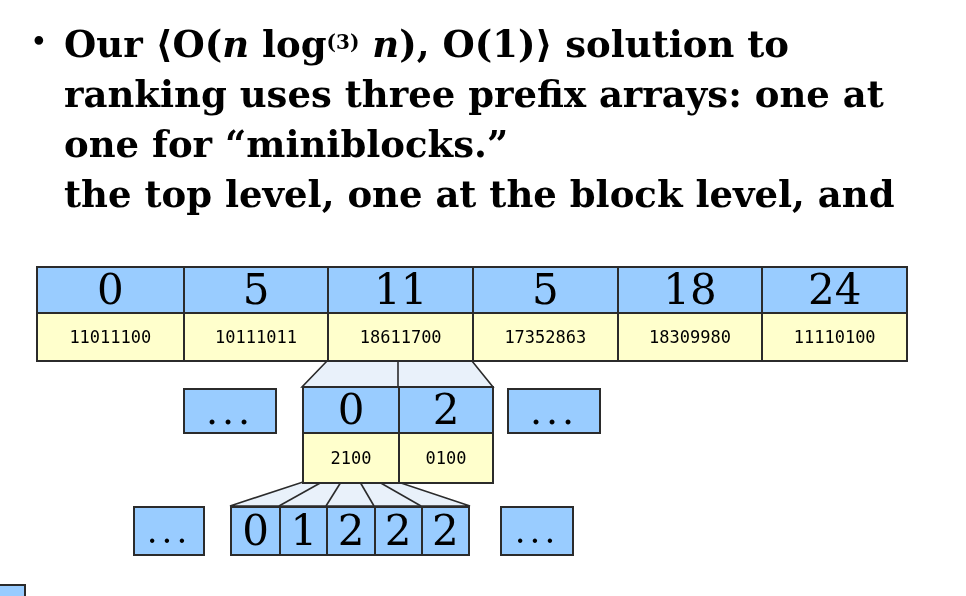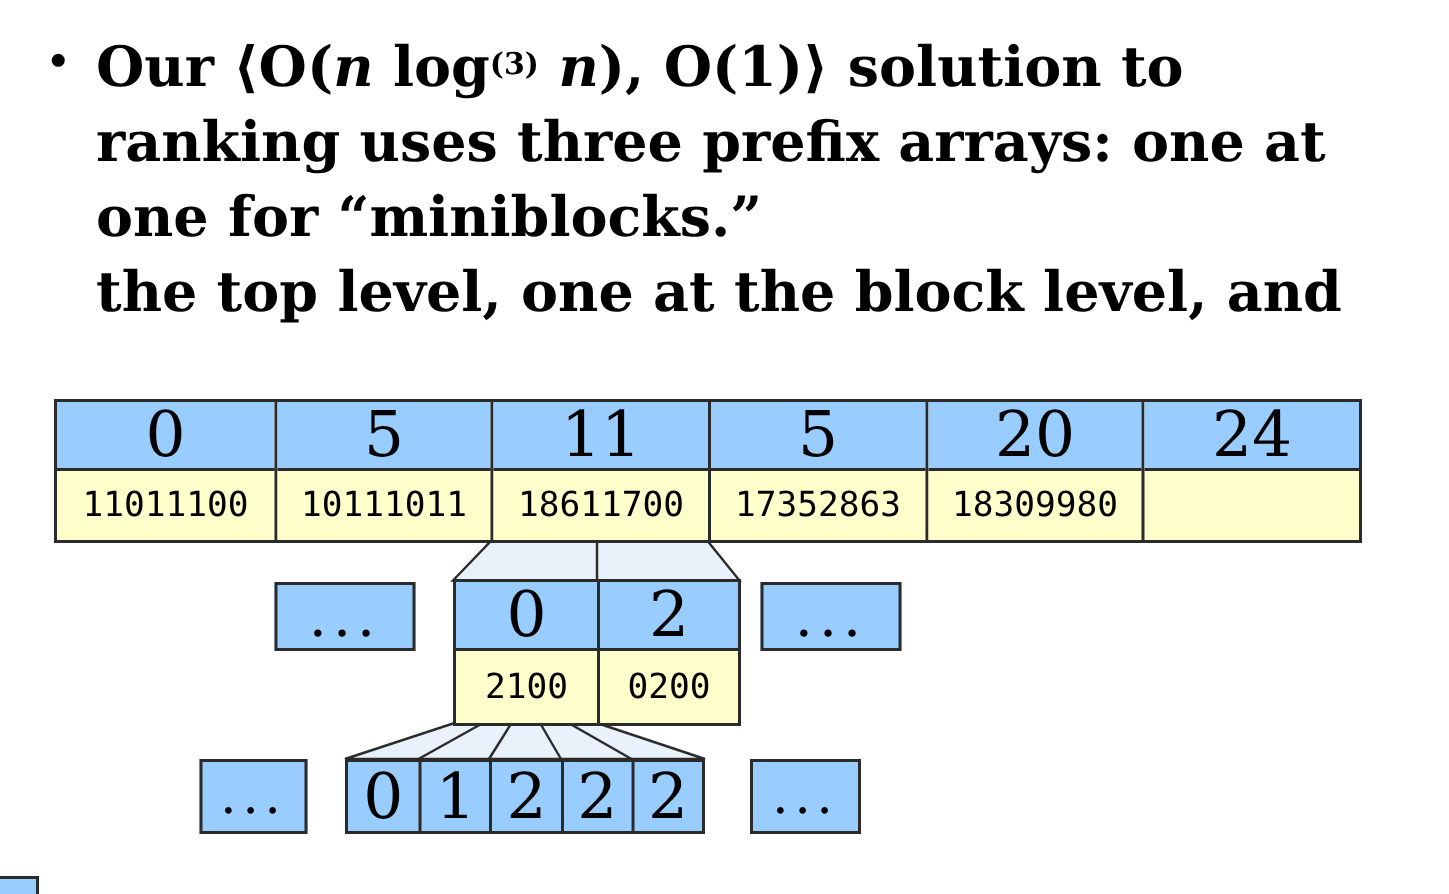--- a/index.html
+++ b/index.html
@@ -27,21 +27,21 @@
 
   
   .arr{ position:absolute; box-sizing:border-box; border:2px solid var(--bd);
         display:grid; background:var(--cream); }
   .col{ display:grid; grid-template-rows:46px 1fr; box-sizing:border-box; }
   .col + .col{ border-left:2px solid var(--bd); }
   .cell{ display:flex; align-items:center; justify-content:center; box-sizing:border-box; }
   .idx{ background:var(--blue); border-bottom:2px solid var(--bd);
         font-size:42px; line-height:1; }
   .bits{ background:var(--cream); font-family:"DejaVu Sans Mono", monospace;
-         font-size:23px; line-height:1; }
+         font-size:17px; line-height:1; }
 
   .top-arr{ left:36px; top:266px; width:872px; height:96px; grid-template-columns:repeat(6,1fr); }
   .mid-arr{ left:302px; top:386px; width:192px; height:98px; grid-template-columns:repeat(2,1fr); }
   .bot-arr{ left:230px; top:506px; width:240px; height:50px; grid-template-columns:repeat(5,1fr); }
   .bot-arr .cellv{ background:var(--blue); font-size:42px; line-height:1;
         display:flex; align-items:center; justify-content:center; box-sizing:border-box; }
   .bot-arr .cellv + .cellv{ border-left:2px solid var(--bd); }
 
   .ell{ position:absolute; box-sizing:border-box; border:2px solid var(--bd);
         background:var(--blue); display:flex; align-items:center; justify-content:center;
@@ -92,37 +92,38 @@
     </div>
     <div class="col">
       <div class="cell idx">11</div>
       <div class="cell bits">18611700</div>
     </div>
     <div class="col">
       <div class="cell idx">5</div>
       <div class="cell bits">17352863</div>
     </div>
     <div class="col">
-      <div class="cell idx">20</div>
+      <div class="cell idx">18</div>
       <div class="cell bits">18309980</div>
     </div>
     <div class="col">
       <div class="cell idx">24</div>
+      <div class="cell bits">11110100</div>
     </div>
   </div>
 
   <div class="ell ell-mid-left">...</div>
   <div class="arr mid-arr">
     <div class="col">
       <div class="cell idx">0</div>
       <div class="cell bits">2100</div>
     </div>
     <div class="col">
       <div class="cell idx">2</div>
-      <div class="cell bits">0200</div>
+      <div class="cell bits">0100</div>
     </div>
   </div>
   <div class="ell ell-mid-right">...</div>
 
   <div class="ell ell-bot-left">...</div>
   <div class="arr bot-arr">
     <div class="cellv">0</div>
     <div class="cellv">1</div>
     <div class="cellv">2</div>
     <div class="cellv">2</div>

